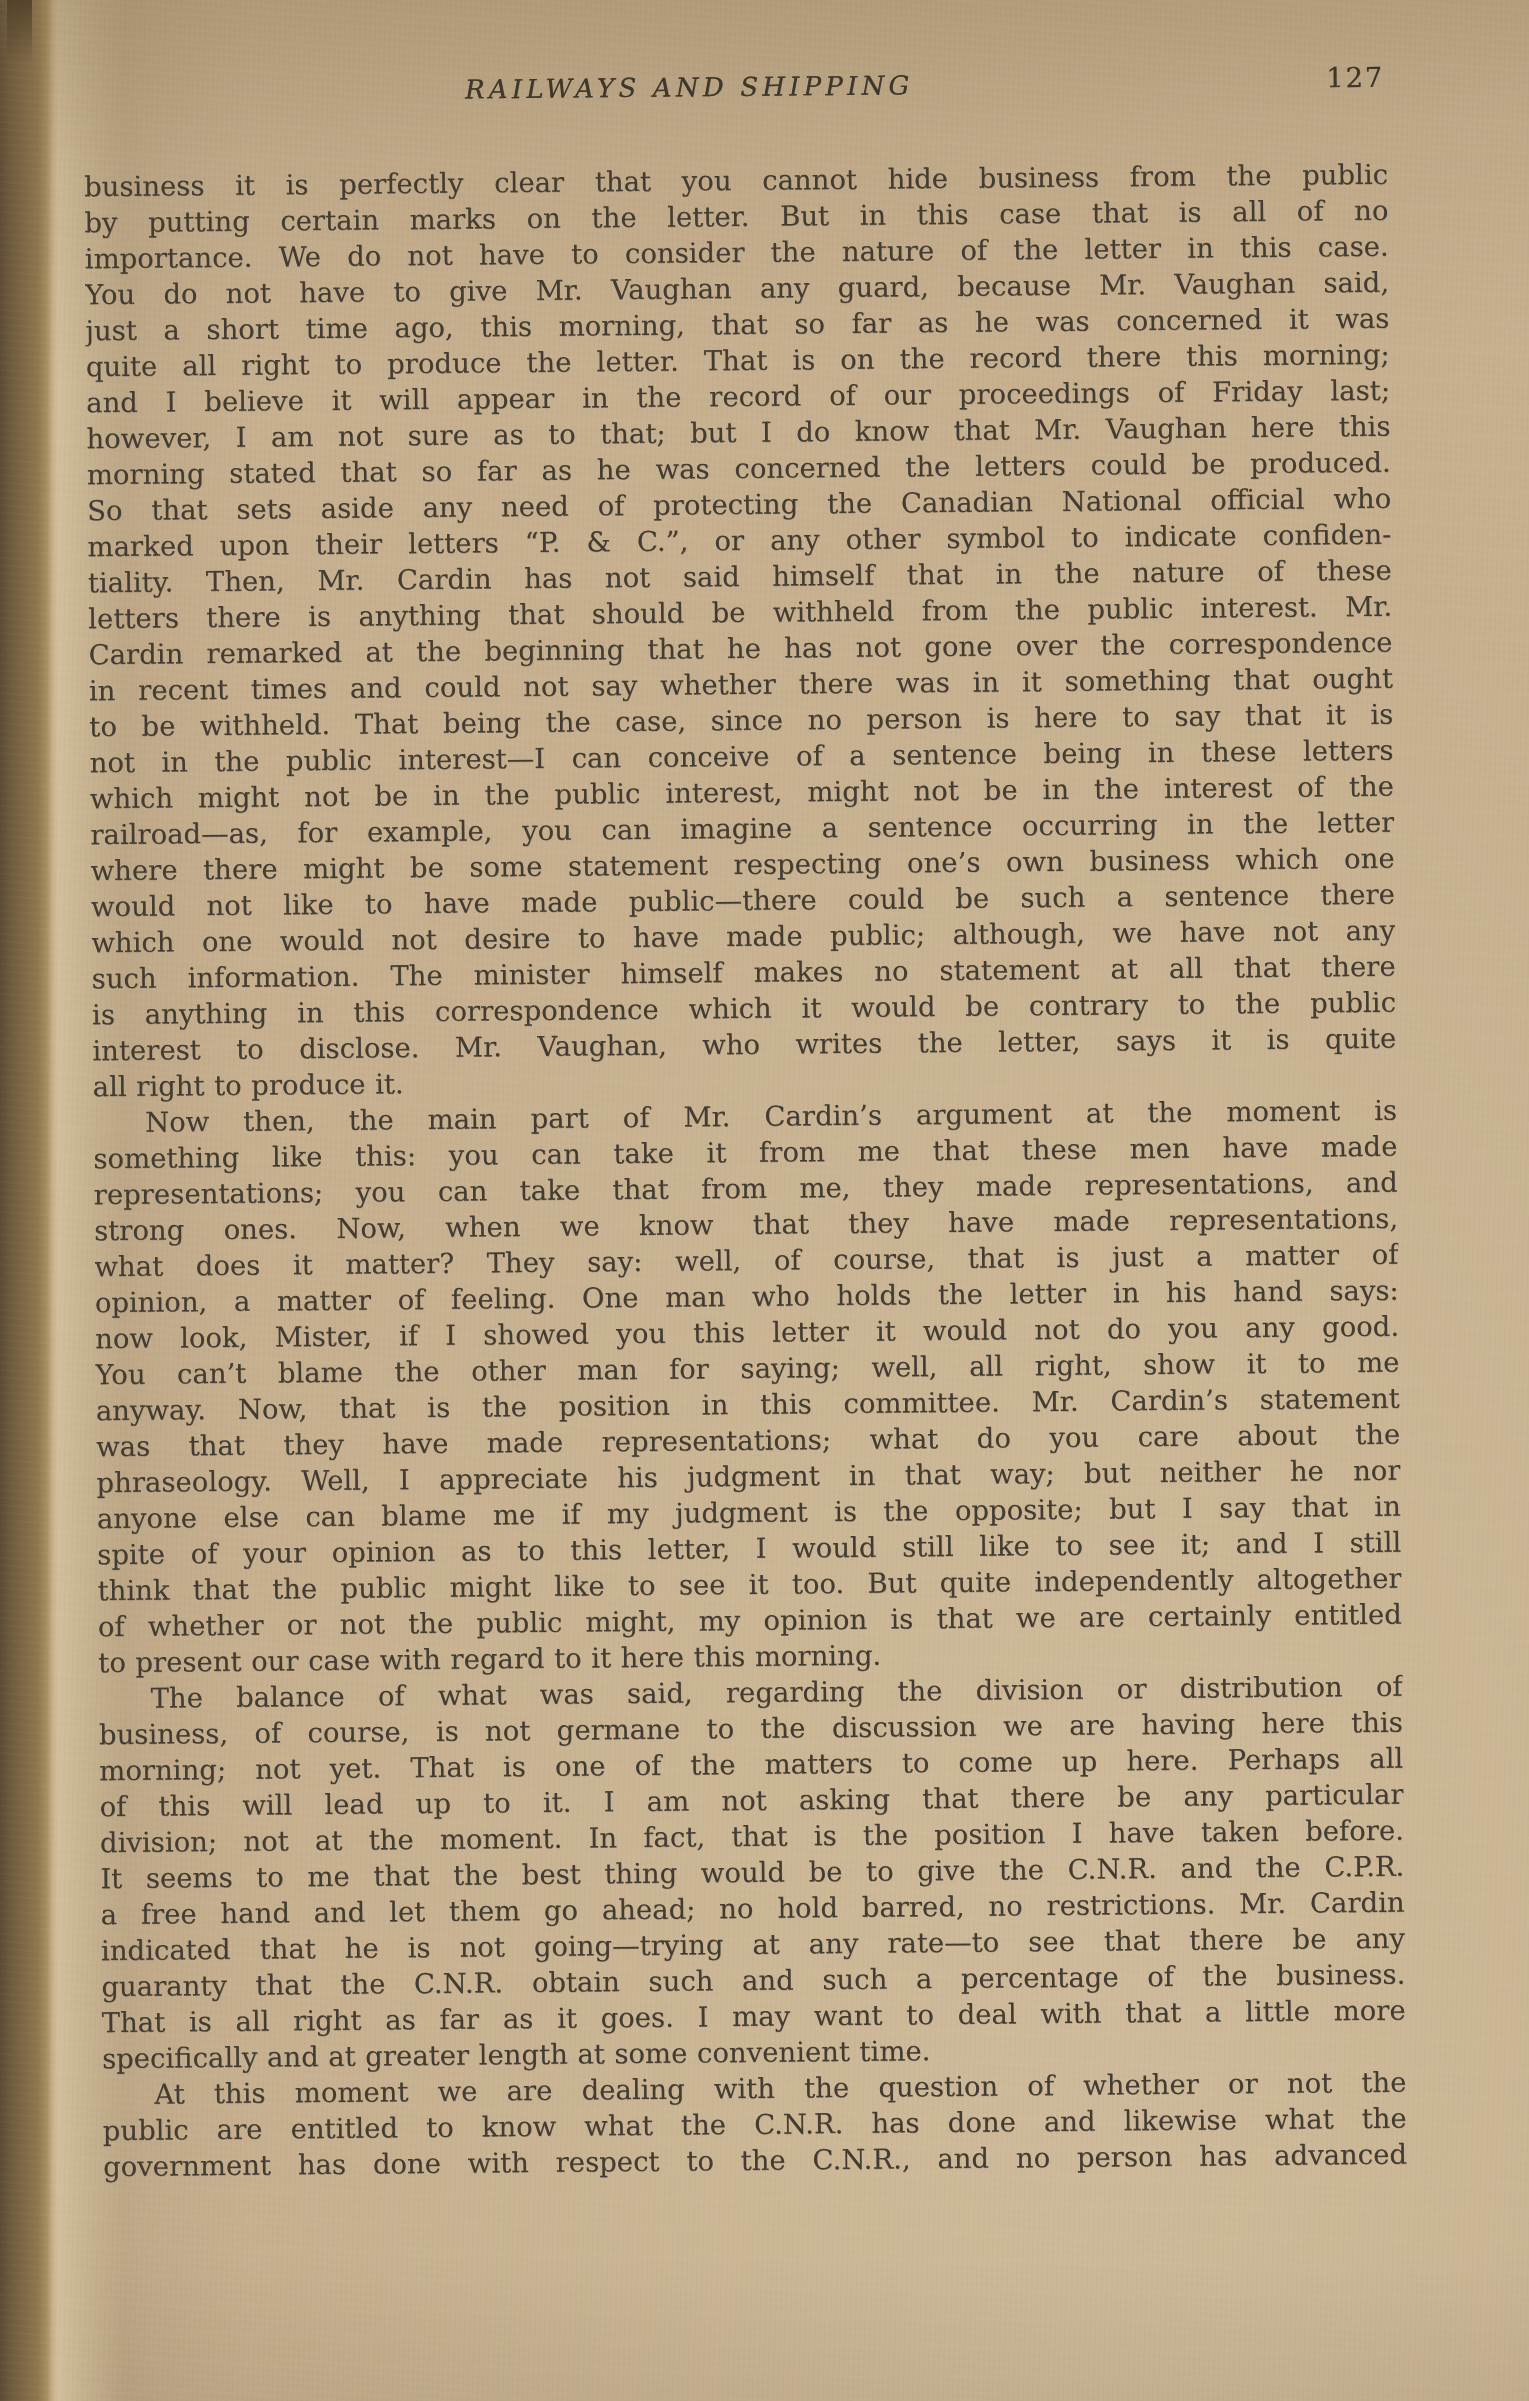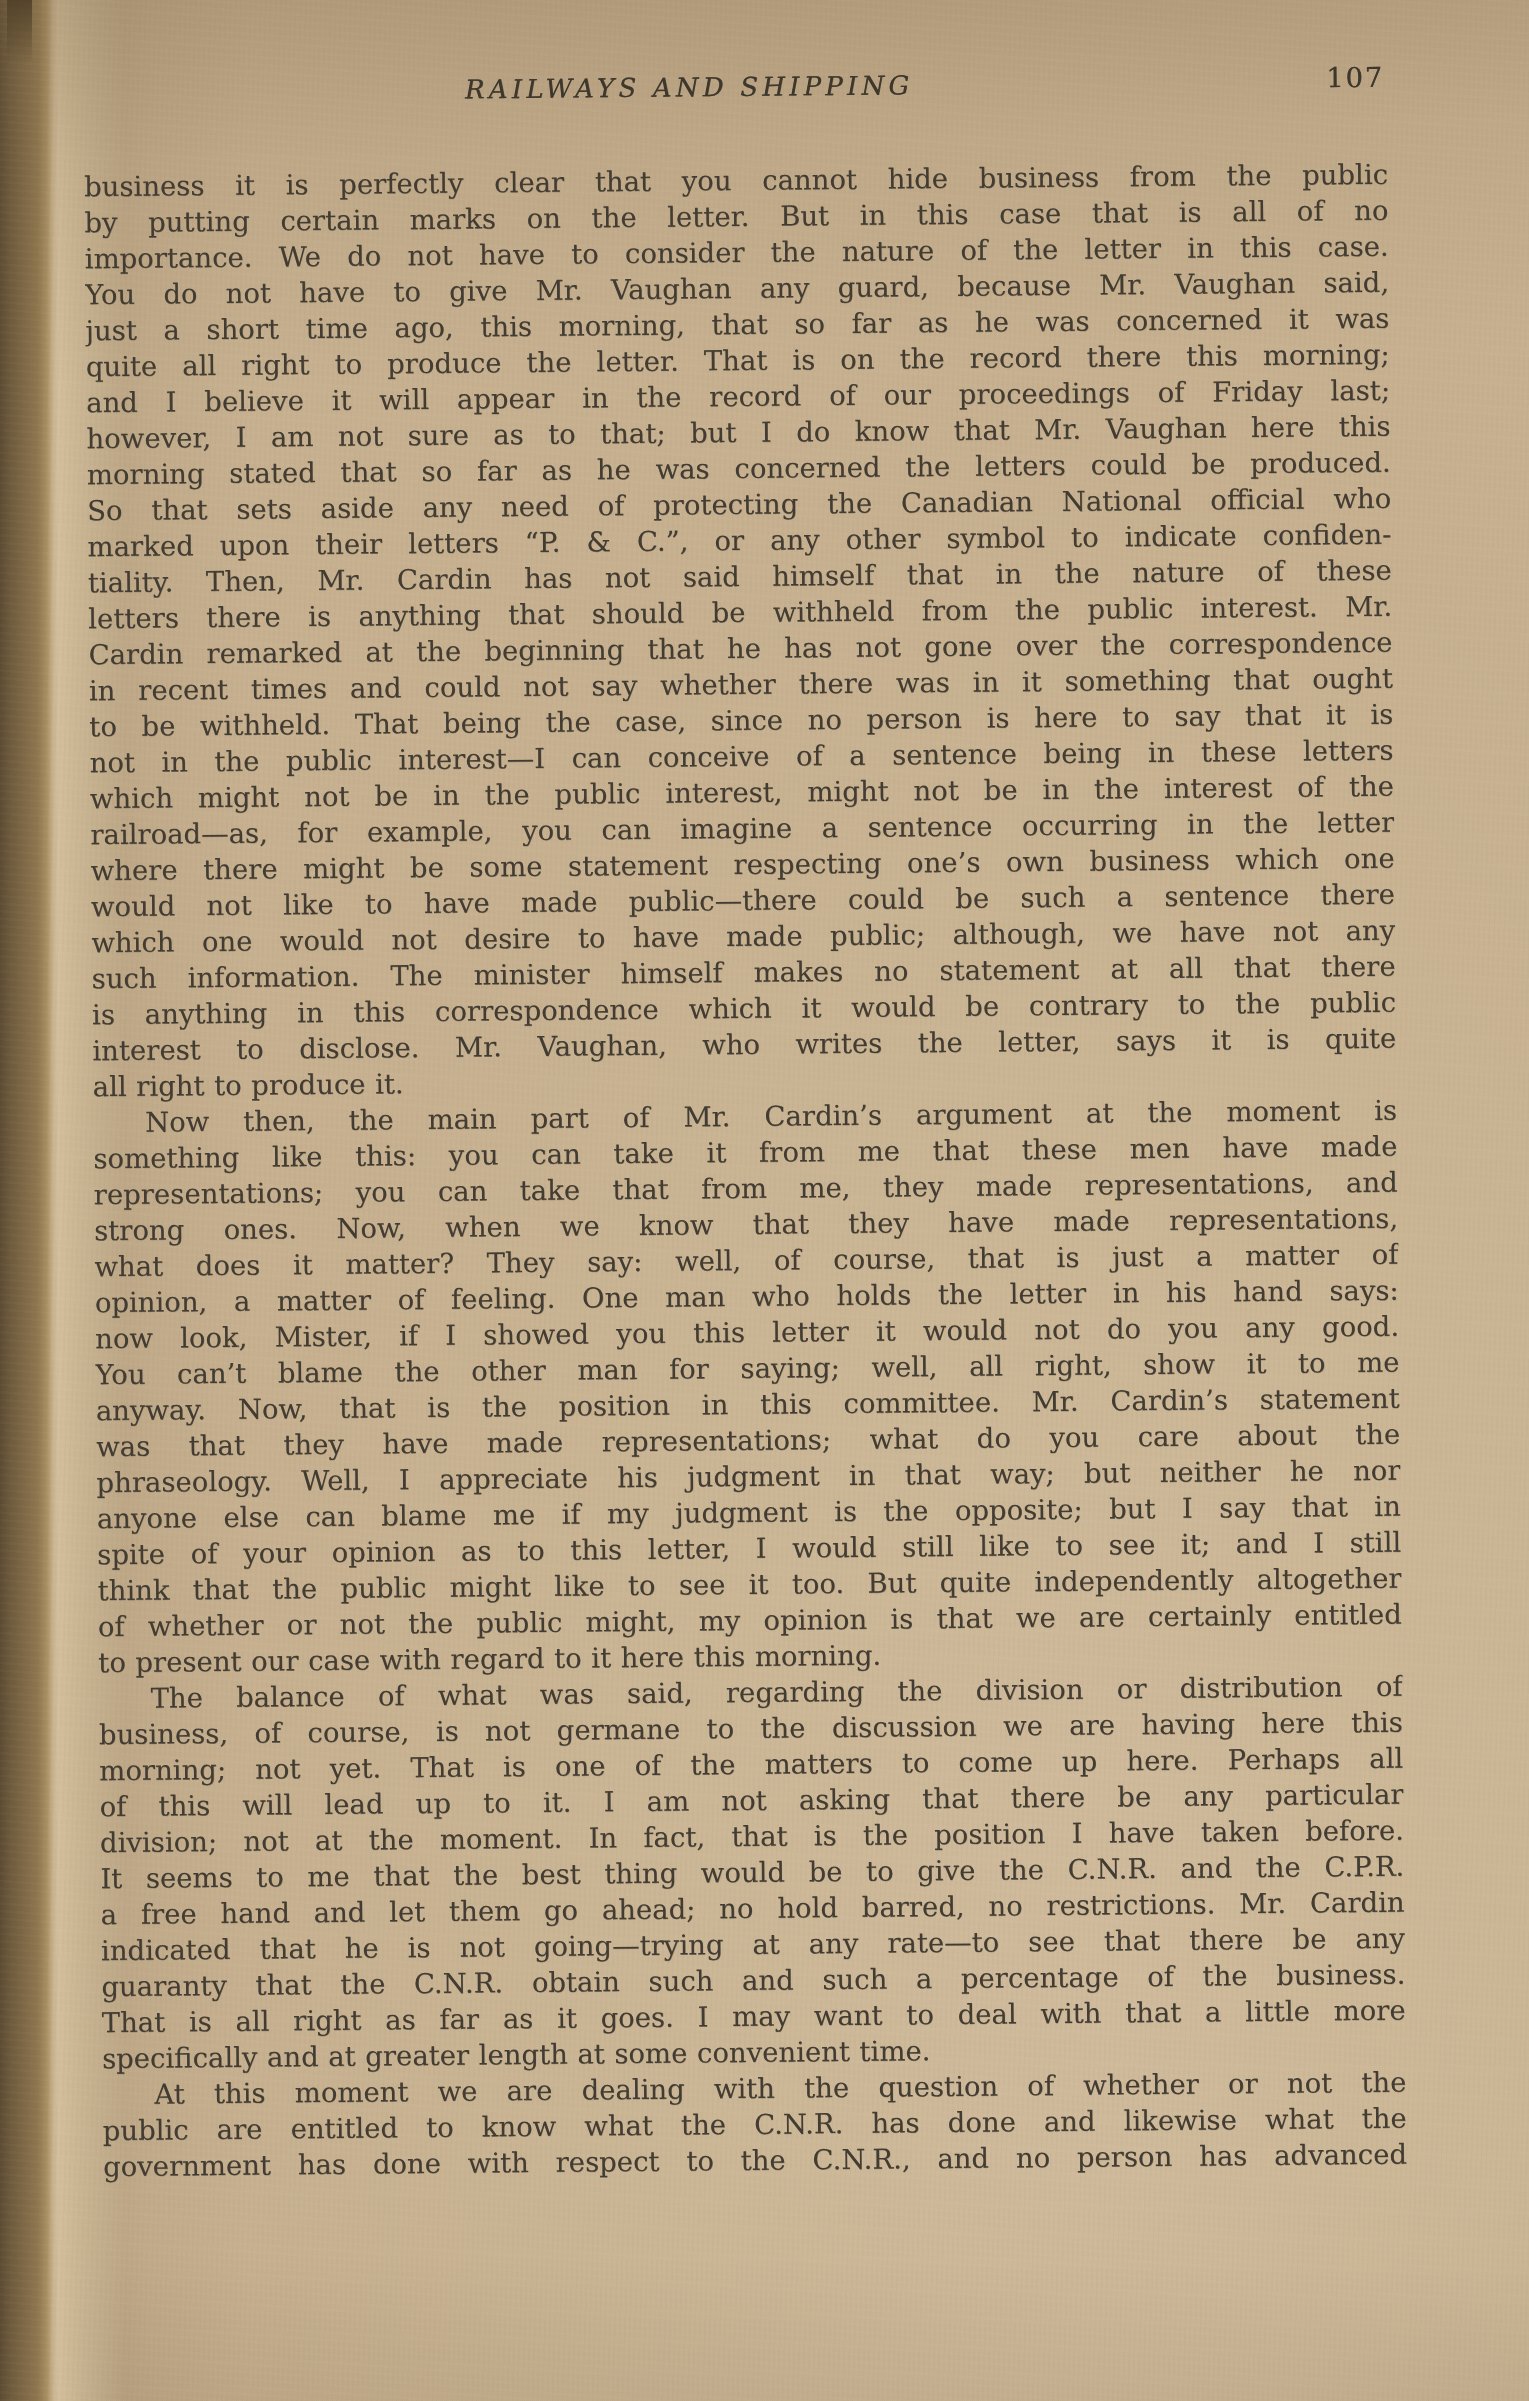--- a/index.html
+++ b/index.html
@@ -76,21 +76,21 @@
   .line.indent { text-indent: 52px; }
 </style>
 </head>
 <body>
 
 <div class="page">
   <div class="corner-mark"></div>
   <div class="scan">
     <div class="header">
       <div class="title">RAILWAYS AND SHIPPING</div>
-      <div class="pagenum">107</div>
+      <div class="pagenum">127</div>
     </div>
     <div class="bodytext" id="bodytext">
         <div>
           <div class="line j">business it is perfectly clear that you cannot hide business from the public</div>
           <div class="line j">by putting certain marks on the letter. But in this case that is all of no</div>
           <div class="line j">importance. We do not have to consider the nature of the letter in this case.</div>
           <div class="line j">You do not have to give Mr. Vaughan any guard, because Mr. Vaughan said,</div>
           <div class="line j">just a short time ago, this morning, that so far as he was concerned it was</div>
           <div class="line j">quite all right to produce the letter. That is on the record there this morning;</div>
           <div class="line j">and I believe it will appear in the record of our proceedings of Friday last;</div>

